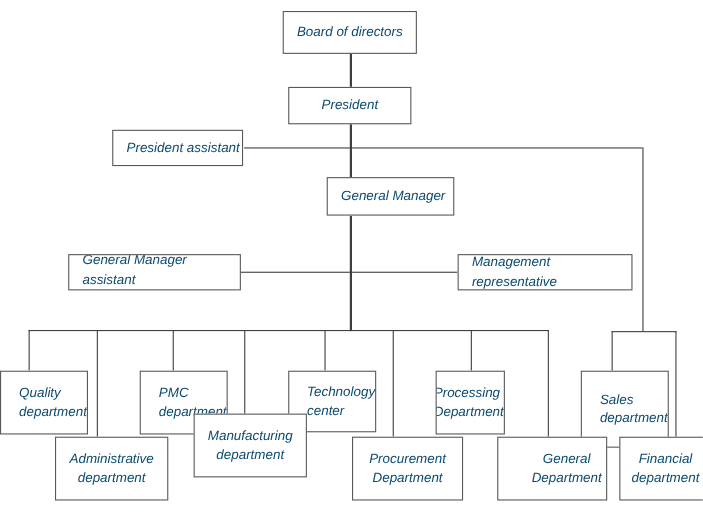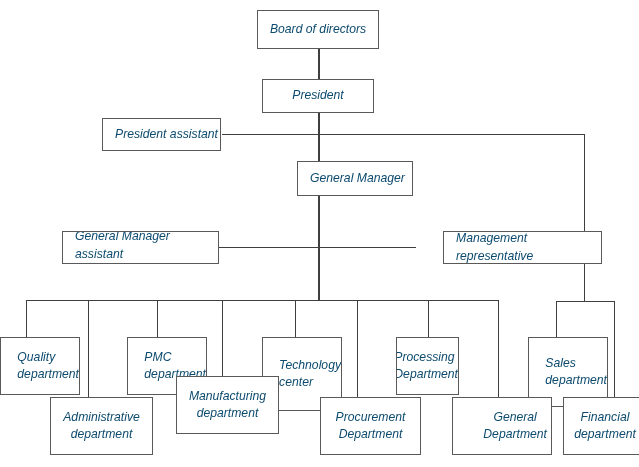--- a/index.html
+++ b/index.html
@@ -97,35 +97,35 @@
   </div>
 
   <div class="node align-leftpad" style="left:261px; top:161px; width:116px; height:35px;margin-left:36px;">
     <span class="label">General Manager</span>
   </div>
 
   <div class="node align-leftpad" style="left:62px; top:231px; width:157px; height:33px;justify-content:flex-end;">
     <span class="label">General Manager assistant</span>
   </div>
 
-  <div class="node align-leftpad" style="left:416px; top:231px; width:159px; height:33px;margin-left:27px;">
+  <div class="node align-leftpad" style="left:416px; top:231px; width:159px; height:33px;">
     <span class="label">Management representative</span>
   </div>
 
   <div class="node align-left" style="left:0px; top:337px; width:80px; height:58px;">
     <span class="label">Quality
 department</span>
   </div>
 
   <div class="node align-left" style="left:127px; top:337px; width:80px; height:58px;">
     <span class="label">PMC
 department</span>
   </div>
 
-  <div class="node align-left" style="left:262px; top:337px; width:80px; height:74px;padding-left:31px;">
+  <div class="node align-left" style="left:262px; top:337px; width:80px; height:56px;padding-left:31px;">
     <span class="label">Technology
 center</span>
   </div>
 
   <div class="node align-left" style="left:396px; top:337px; width:63px; height:58px;">
     <span class="label">Processing
 Department</span>
   </div>
 
   <div class="node align-left" style="left:528px; top:337px; width:80px; height:70px;">

